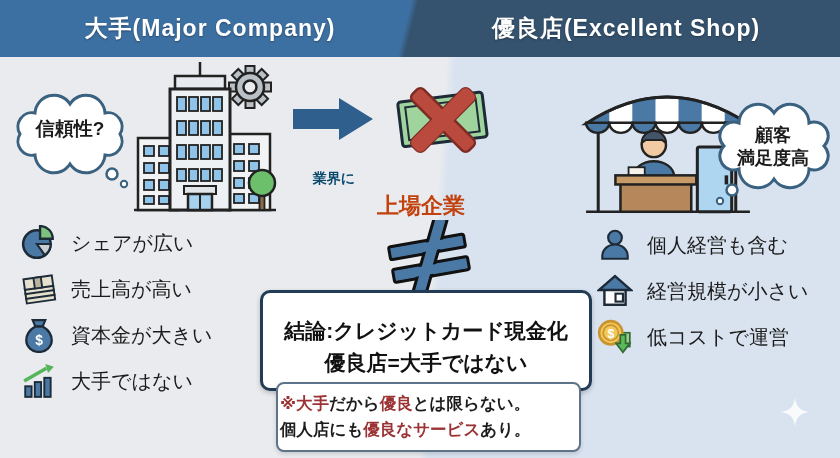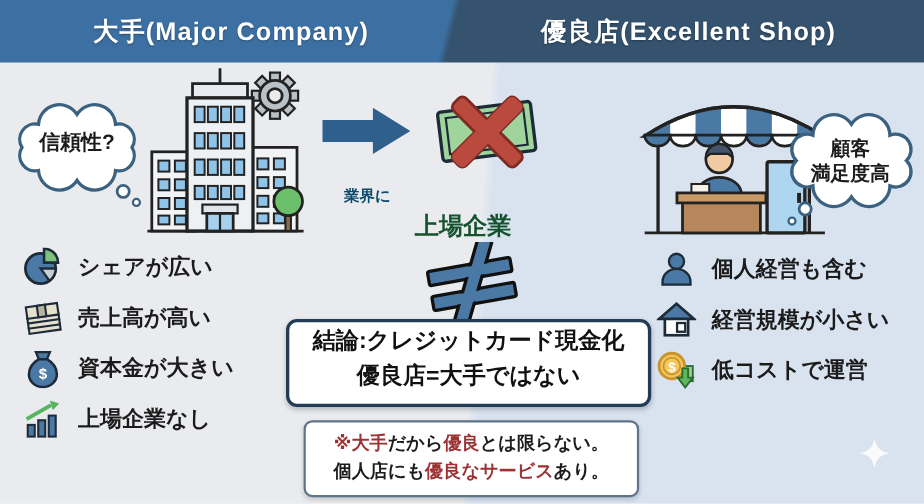--- a/index.html
+++ b/index.html
@@ -22,39 +22,39 @@
 
   
   .bubble-text{position:absolute;width:100%;text-align:center;font-weight:bold;color:#1c1c1c;}
   .bubble-left .bubble-text{top:32px;font-size:19px;}
   .bubble-right .bubble-text{top:30px;font-size:18px;line-height:1.3;}
 
   
   .vlist{position:absolute;display:flex;flex-direction:column;}
   .lrow{display:flex;align-items:center;height:46px;gap:13px;}
   .lrow .icon{width:38px;height:38px;flex:0 0 38px;display:flex;align-items:center;justify-content:center;}
-  .lrow .lbl{font-size:20px;font-weight:bold;color:#1b1b1b;line-height:1.15;}
+  .lrow .lbl{font-size:20px;font-weight:normal;color:#1b1b1b;line-height:1.15;}
   .lrow.tall{height:64px;}
   .lrow.tall .lbl{max-width:162px;}
 
   
   .arrow-note{position:absolute;left:282px;top:169px;width:104px;text-align:center;
     font-size:14px;font-weight:bold;color:#0c4a6e;line-height:1.4;}
-  .listed-co{position:absolute;left:377px;top:191px;font-size:22px;font-weight:bold;color:#14532d;}
+  .listed-co{position:absolute;left:377px;top:191px;font-size:22px;font-weight:bold;color:#c2410c;}
 
   
   .conclusion{position:absolute;left:260px;top:290px;width:318px;background:#fff;
-    border:3px solid #223c55;border-radius:10px;padding:1px 4px 10px;
+    border:3px solid #223c55;border-radius:10px;padding:22px 4px 10px;
     text-align:center;font-size:21px;font-weight:bold;color:#111;line-height:1.5;
     box-shadow:0 2px 5px rgba(0,0,0,.22);}
 
   
   .note{position:absolute;left:276px;top:382px;width:297px;background:#fff;
     border:2px solid #5d7389;border-radius:8px;padding:7px 2px 8px;
-    text-align:center;font-size:16.5px;font-weight:bold;line-height:1.55;
+    text-align:left;font-size:16.5px;font-weight:bold;line-height:1.55;
     box-shadow:0 2px 4px rgba(0,0,0,.15);}
   .run-red{color:#9b3233;} .run-black{color:#1c1c1c;}
 
   svg{display:block;}
 </style>
 </head>
 <body>
 
 <div class="stage">
 
@@ -220,21 +220,21 @@
         <svg width="36" height="36" viewBox="0 0 34 34">
           <g fill="#4a79a5" stroke="#1d2b38" stroke-width="1.8">
             <rect x="4" y="22" width="6" height="10"></rect>
             <rect x="13" y="18" width="6" height="14"></rect>
             <rect x="22" y="14" width="6" height="18"></rect>
           </g>
           <line x1="3" y1="17" x2="24" y2="5" stroke="#56b45c" stroke-width="3.4"></line>
           <polygon points="23,1 31,3.5 25.5,9.5" fill="#56b45c"></polygon>
         </svg>
       </span>
-      <span class="lbl">上場企業なし</span>
+      <span class="lbl">大手ではない</span>
     </div>
   </div>
 
   <div class="conclusion">
     <div>結論:クレジットカード現金化</div>
     <div>優良店=大手ではない</div>
   </div>
 
   <div class="note">
     <div><span class="run-red">※大手</span><span class="run-black">だから</span><span class="run-red">優良</span><span class="run-black">とは限らない。</span></div>

